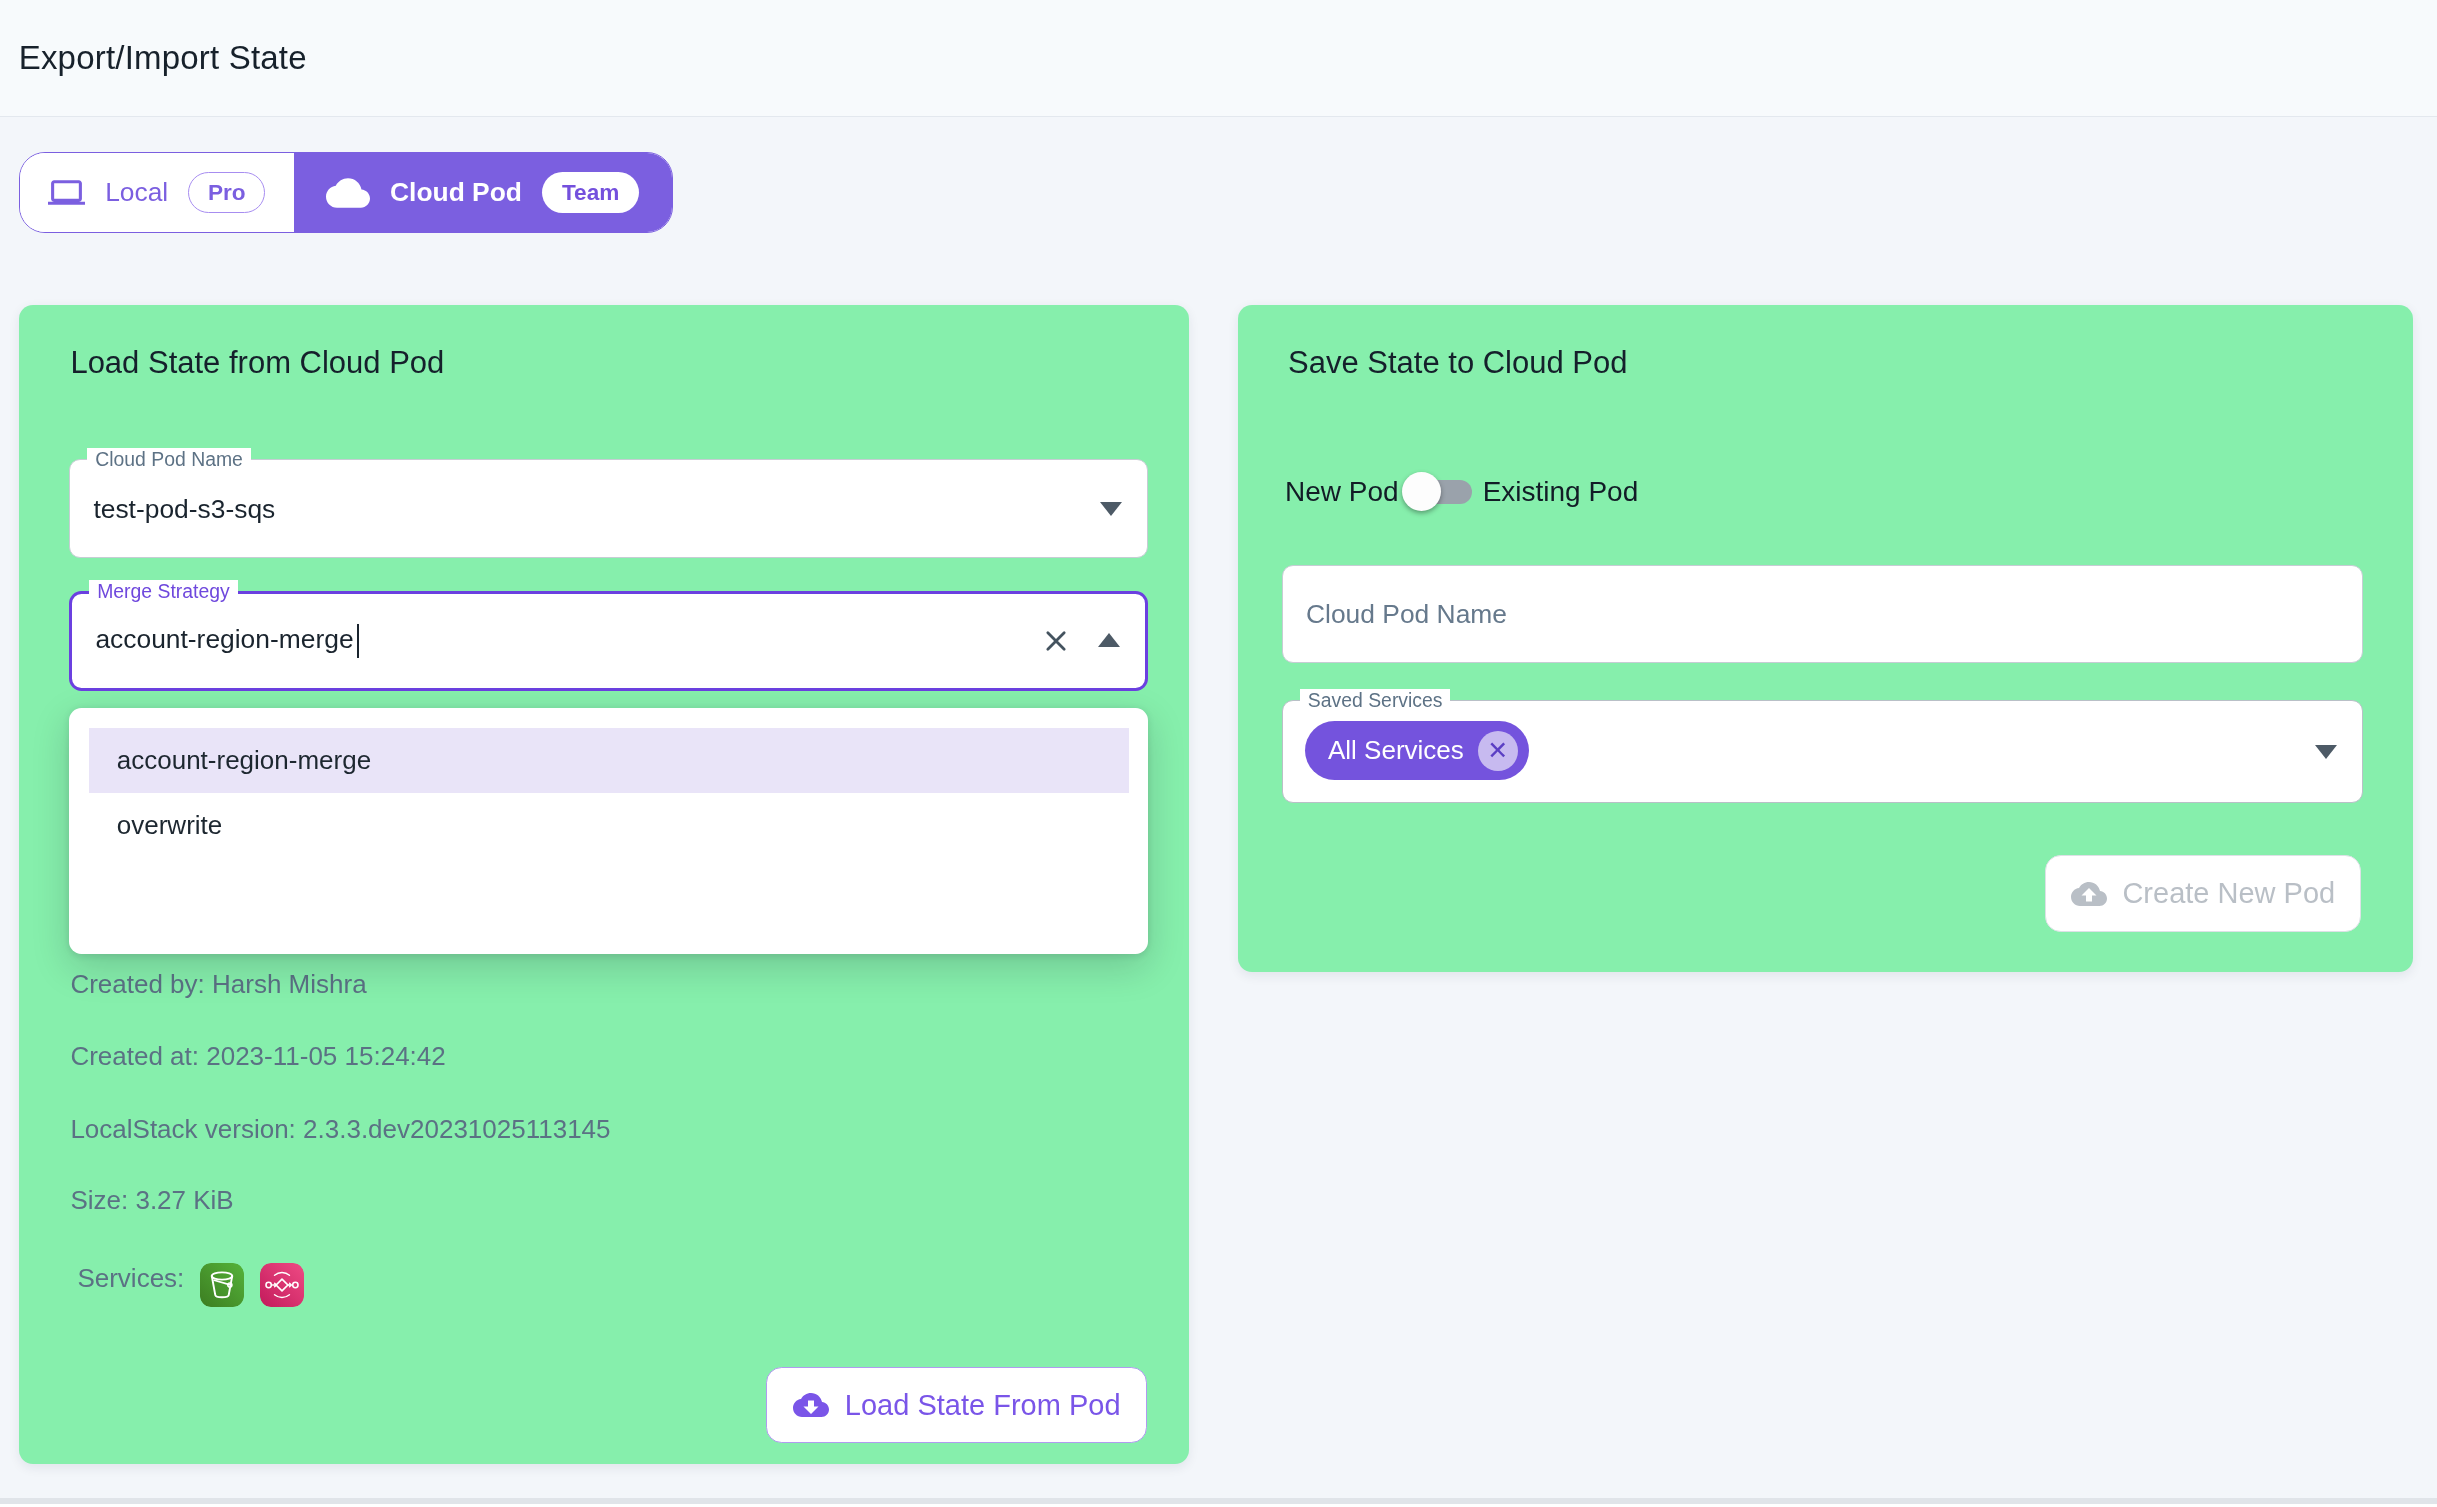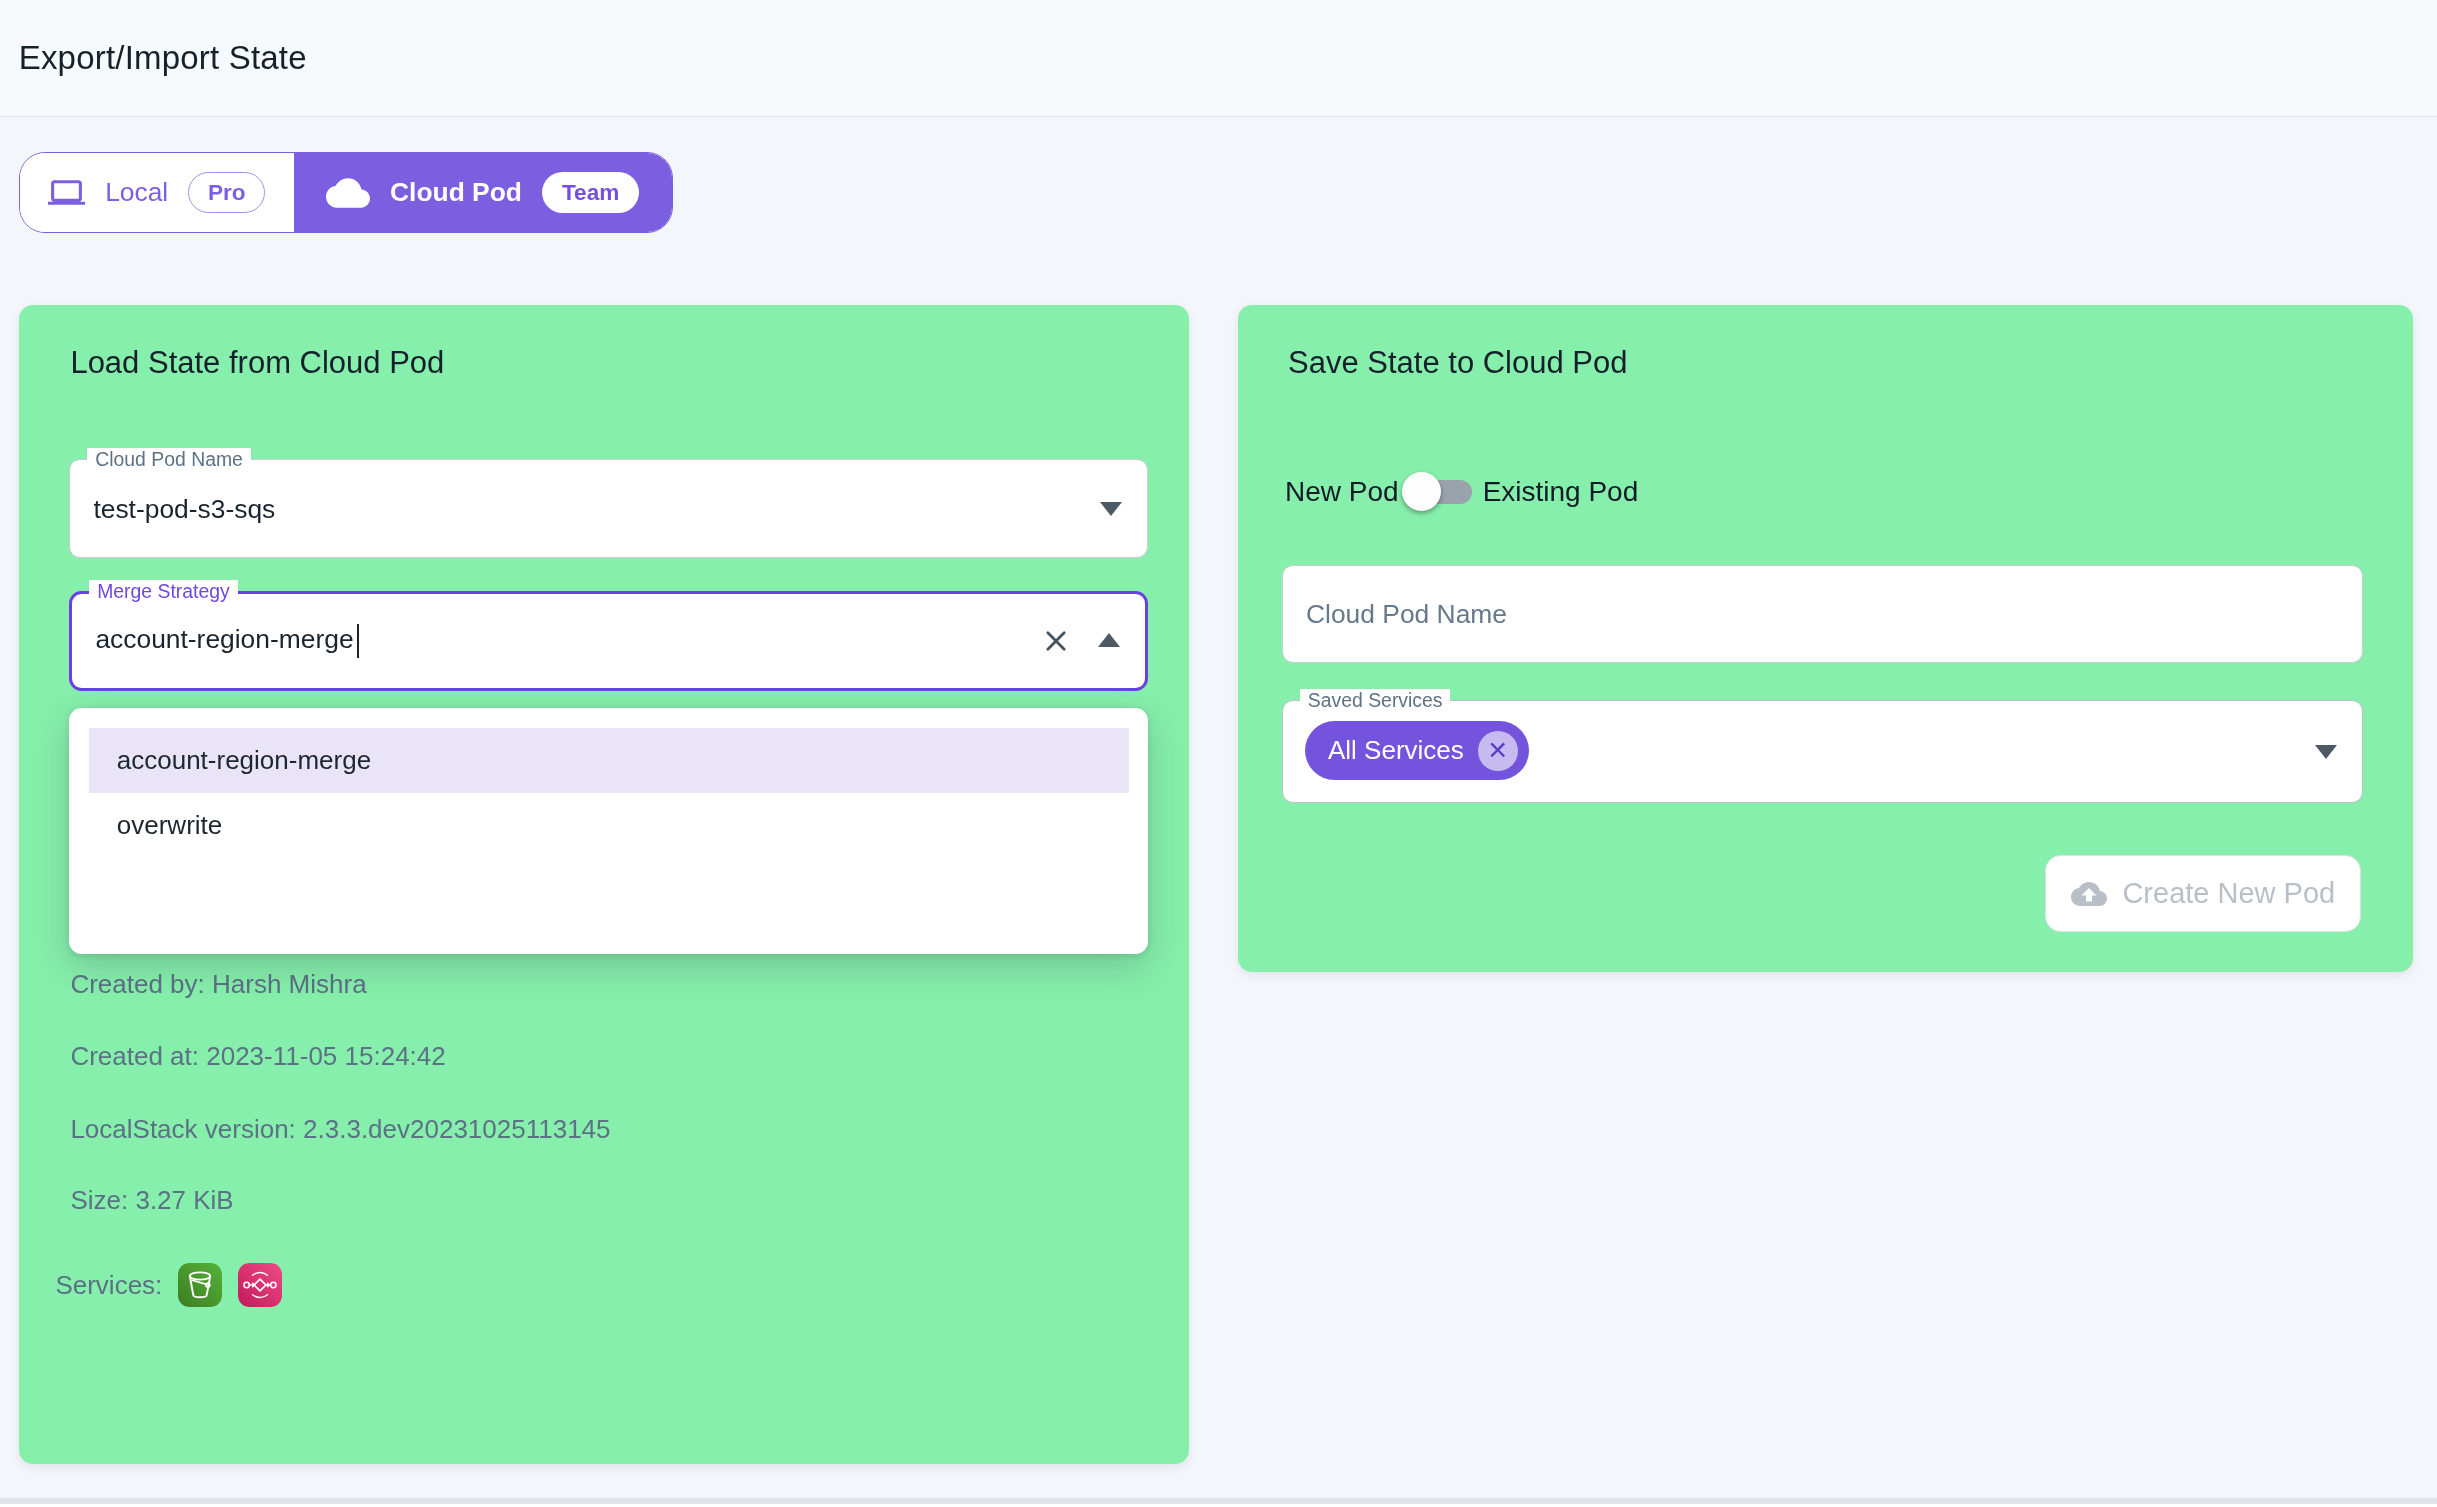--- a/index.html
+++ b/index.html
@@ -43,21 +43,21 @@
   .caret{display:inline-block;width:2.3px;height:34px;background:#1a242e;margin-left:3.1px;vertical-align:middle;}
 
   
   .menu{position:absolute;left:50px;top:403px;width:1079px;height:246px;background:#fff;border-radius:12.4px;
         box-shadow:0 12.4px 37px rgba(15,22,35,.18),0 1.6px 7.8px rgba(15,22,35,.10);padding:20px 19.4px 0;z-index:5;}
   .menu-option{height:65px;display:flex;align-items:center;padding-left:28px;font-size:26px;color:#1d2730;cursor:pointer;}
   .menu-option.selected{background:#e9e4f8;}
 
   
   .meta-line{position:absolute;left:51px;font-size:26px;color:#5b7184;white-space:nowrap;}
-  .services-row{position:absolute;left:36px;top:958px;display:flex;align-items:center;gap:15.6px;}
+  .services-row{position:absolute;left:58px;top:958px;display:flex;align-items:flex-start;gap:15.6px;}
   .services-label{font-size:26px;color:#5b7184;}
   .svc-icon{width:44px;height:44px;border-radius:11px;display:block;}
 
   
   .btn{position:absolute;display:flex;align-items:center;justify-content:center;gap:15.6px;border-radius:15.6px;cursor:pointer;background:#fff;}
   .btn-load{left:747px;top:1062px;width:381px;height:76px;border:1.6px solid #b19bf0;color:#7a55e8;font-size:29px;font-weight:500;}
   .btn-create{left:807px;top:550px;width:316px;height:77px;border:1.6px solid #dde1e6;color:#b9bfc6;font-size:29px;font-weight:500;cursor:default;}
 
   
   .toggle-row{position:absolute;left:47px;top:165px;display:flex;align-items:center;gap:3px;text-align:right;}
@@ -164,20 +164,28 @@
         <path d="M16 28 H21 M21 28 l-2.4 -2.2 M21 28 l-2.4 2.2" stroke="#fff" stroke-width="1.8" fill="none" stroke-linecap="round"></path>
         <path d="M28 20.5 L35.5 28 L28 35.5 L20.5 28 Z" fill="none" stroke="#fff" stroke-width="2.2" stroke-linejoin="round"></path>
         <path d="M35 28 H40 M40 28 l-2.4 -2.2 M40 28 l-2.4 2.2" stroke="#fff" stroke-width="1.8" fill="none" stroke-linecap="round"></path>
         <circle cx="45" cy="28" r="3.4" fill="none" stroke="#fff" stroke-width="2"></circle>
         <path d="M18.5 15.5 a15 15 0 0 1 19 0" fill="none" stroke="#fff" stroke-width="1.8" stroke-linecap="round"></path>
         <path d="M18.5 40.5 a15 15 0 0 0 19 0" fill="none" stroke="#fff" stroke-width="1.8" stroke-linecap="round"></path>
       </svg>
     </span>
   </div>
 
+  <div class="btn btn-load">
+    <span style="display:flex;">
+      <svg width="36" height="36" viewBox="0 0 24 24" fill="#7a55e8">
+          <path d="M19.35 10.04C18.67 6.59 15.64 4 12 4 9.11 4 6.6 5.64 5.35 8.04 2.34 8.36 0 10.91 0 14c0 3.31 2.69 6 6 6h13c2.76 0 5-2.24 5-5 0-2.64-2.05-4.78-4.65-4.96zM17 13l-5 5-5-5h3V9h4v4h3z"></path>
+        </svg>
+    </span>
+    <span>Load State From Pod</span>
+  </div>
 </div>
 
 <div class="card card-save">
   <div class="card-title" style="left:50px;">Save State to Cloud Pod</div>
 
   <div class="toggle-row">
     <span class="toggle-text">New Pod</span>
     <span class="switch">
       <span class="switch-track"></span>
       <span class="switch-thumb"></span>

